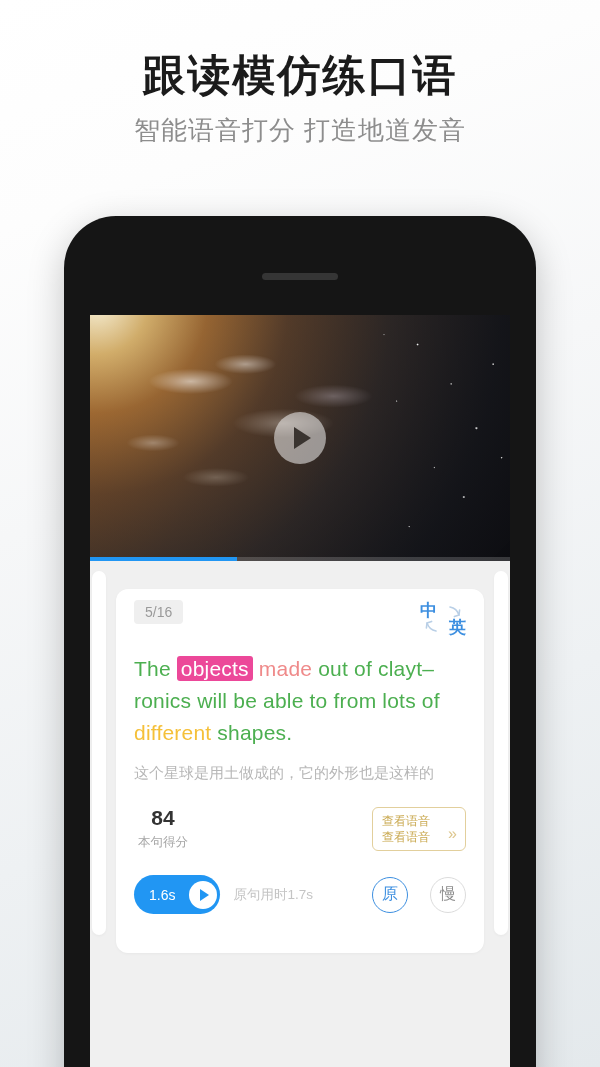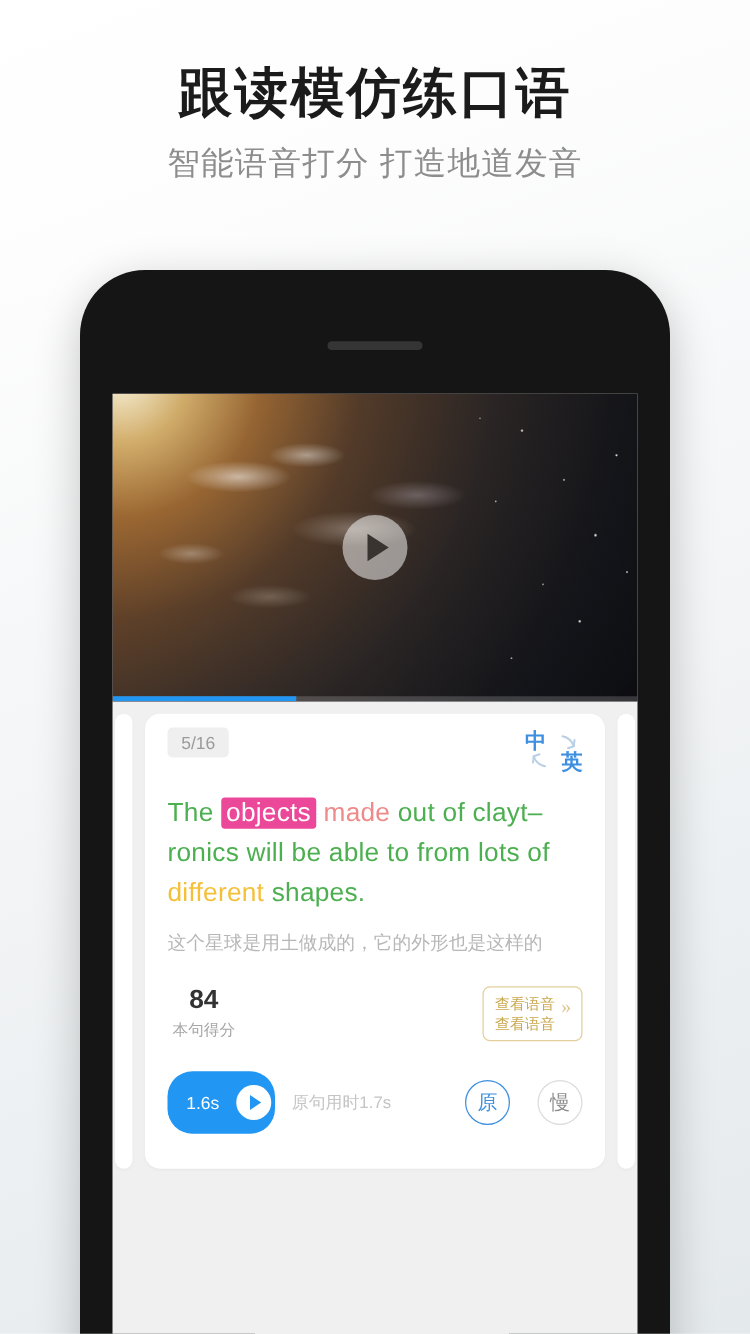--- a/index.html
+++ b/index.html
@@ -109,21 +109,21 @@
   .progress-fill { height:100%; background:#2196f3; }
 
   
   .card-area { position:relative; padding:10px 0 0 0; height:calc(100% - 246px); }
   .card-row { display:flex; align-items:flex-start; gap:10px; padding:0 2px; }
   .card {
     background:#fff; border-radius:12px; flex:0 0 auto;
     box-shadow:0 1px 3px rgba(0,0,0,0.04);
   }
   .card.peek { width:14px; height:364px; }
-  .card.main { width:calc(100% - 48px); padding:11px 18px 14px; min-height:364px; }
+  .card.main { width:calc(100% - 48px); padding:11px 18px 14px; min-height:364px;margin-top:18px; }
 
   .card-top { display:flex; align-items:flex-start; justify-content:space-between; }
   .badge {
     background:#efefef; color:#9a9a9a; font-size:14px;
     padding:5px 11px; border-radius:4px; line-height:1;
   }
   .lang-toggle {
     position:relative; width:46px; height:38px; flex:0 0 auto;
   }
   .lang-toggle .zh {
@@ -149,31 +149,31 @@
   }
 
   .scores {
     margin-top:22px; display:flex; align-items:center;
   }
   .score { text-align:center; width:58px; }
   .score .num { font-size:21px; color:#333; font-weight:bold; line-height:1.15; }
   .score .lbl { font-size:12.5px; color:#a6a6a6; margin-top:4px; }
   .detail-btn {
     margin-left:auto; border:1px solid #e2cf9c; border-radius:6px;
-    padding:5px 8px 5px 9px; display:flex; align-items:flex-start; gap:4px;
-    color:#c9a84e; font-size:12px; line-height:1.35;font-family:Liberation Serif, serif;
+    padding:5px 8px 5px 9px; display:flex; align-items:flex-end; gap:17px;
+    color:#c9a84e; font-size:12px; line-height:1.35;
   }
   .detail-btn .chev { font-size:16px; color:#ddc68d; margin-left:1px; }
 
   .controls {
     margin-top:24px; display:flex; align-items:center;
   }
   .dur-pill {
     display:flex; align-items:center; background:#2196f3;
-    border-radius:20px; height:50px; padding-left:15px; padding-right:3px;
+    border-radius:20px; height:39px; padding-left:15px; padding-right:3px;
     color:#fff; font-size:14px;
   }
   .dur-pill .play-circle {
     width:28px; height:28px; border-radius:50%; background:#fff;
     margin-left:14px; display:flex; align-items:center; justify-content:center;
   }
   .dur-pill .play-circle .t {
     width:0;height:0;margin-left:3px;
     border-left:9px solid #2196f3;
     border-top:6px solid transparent;

